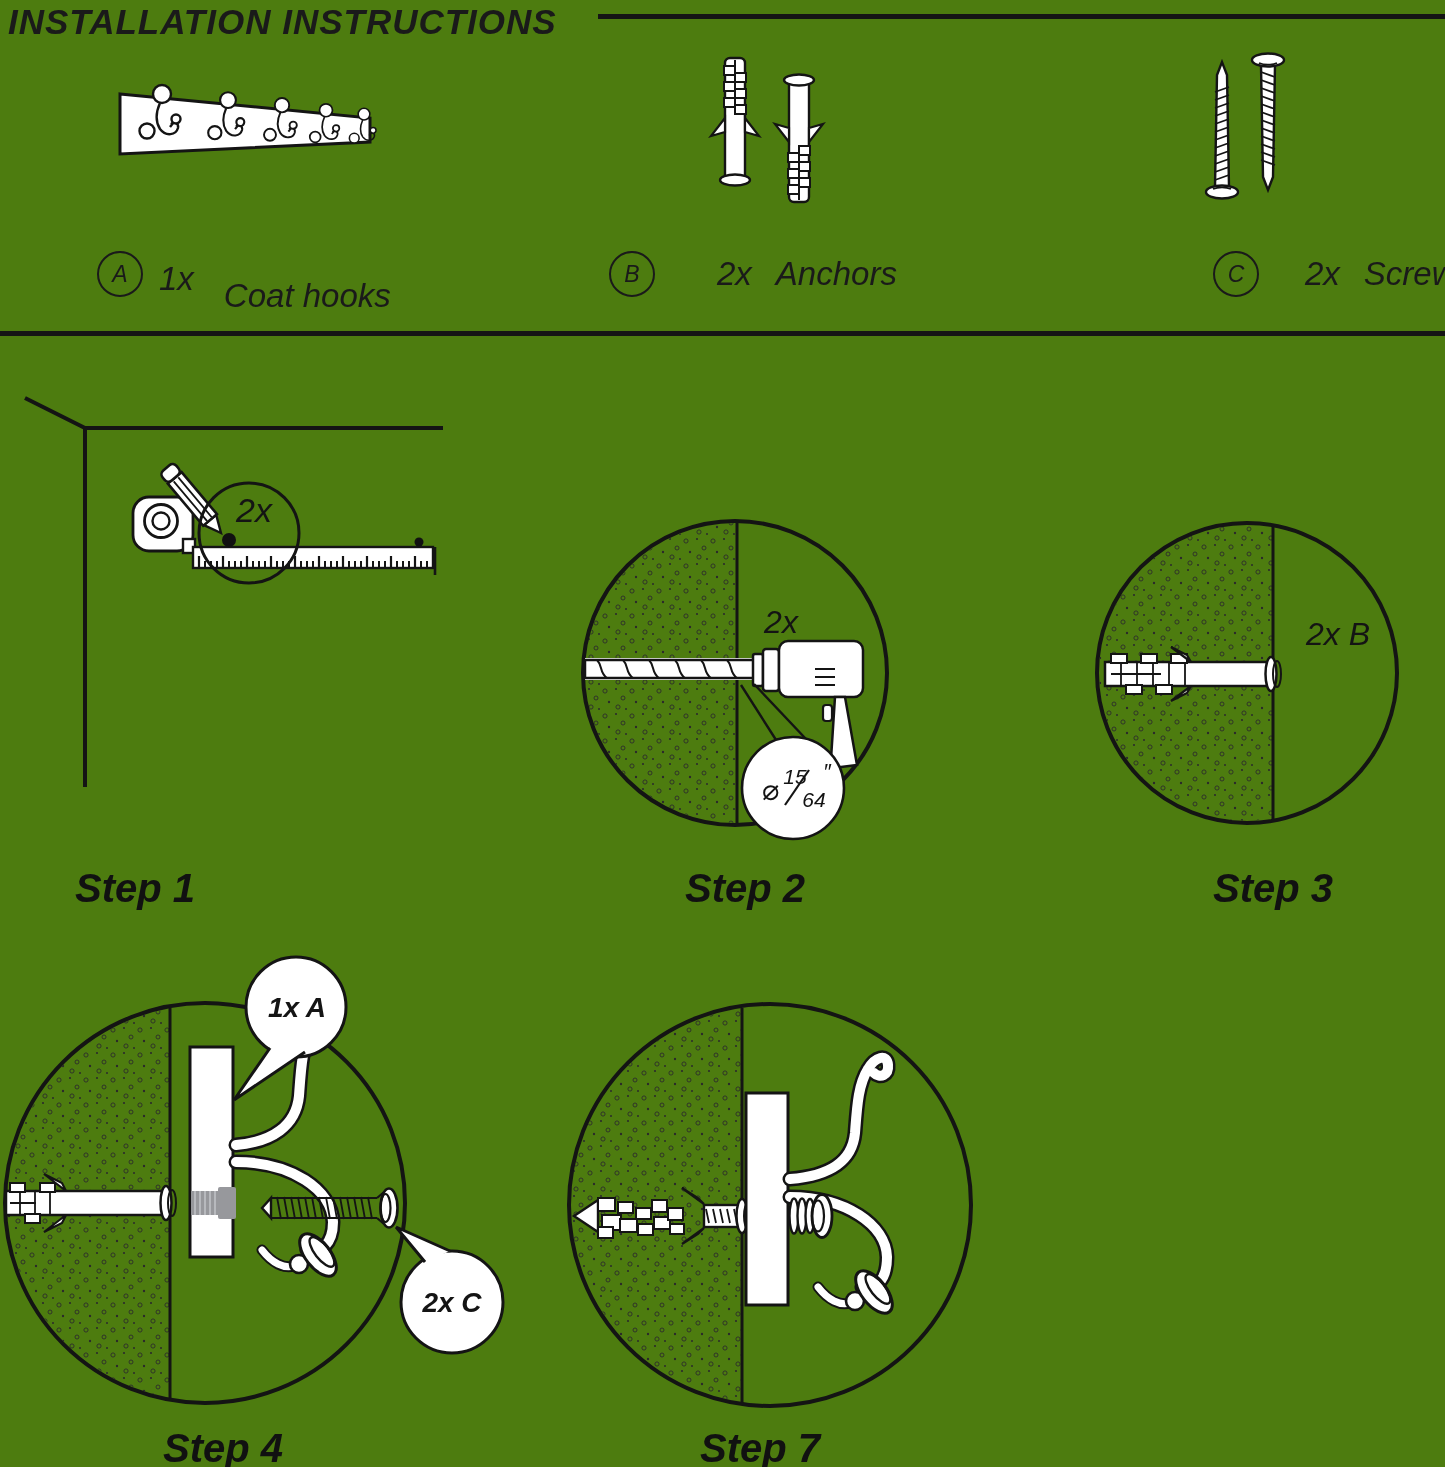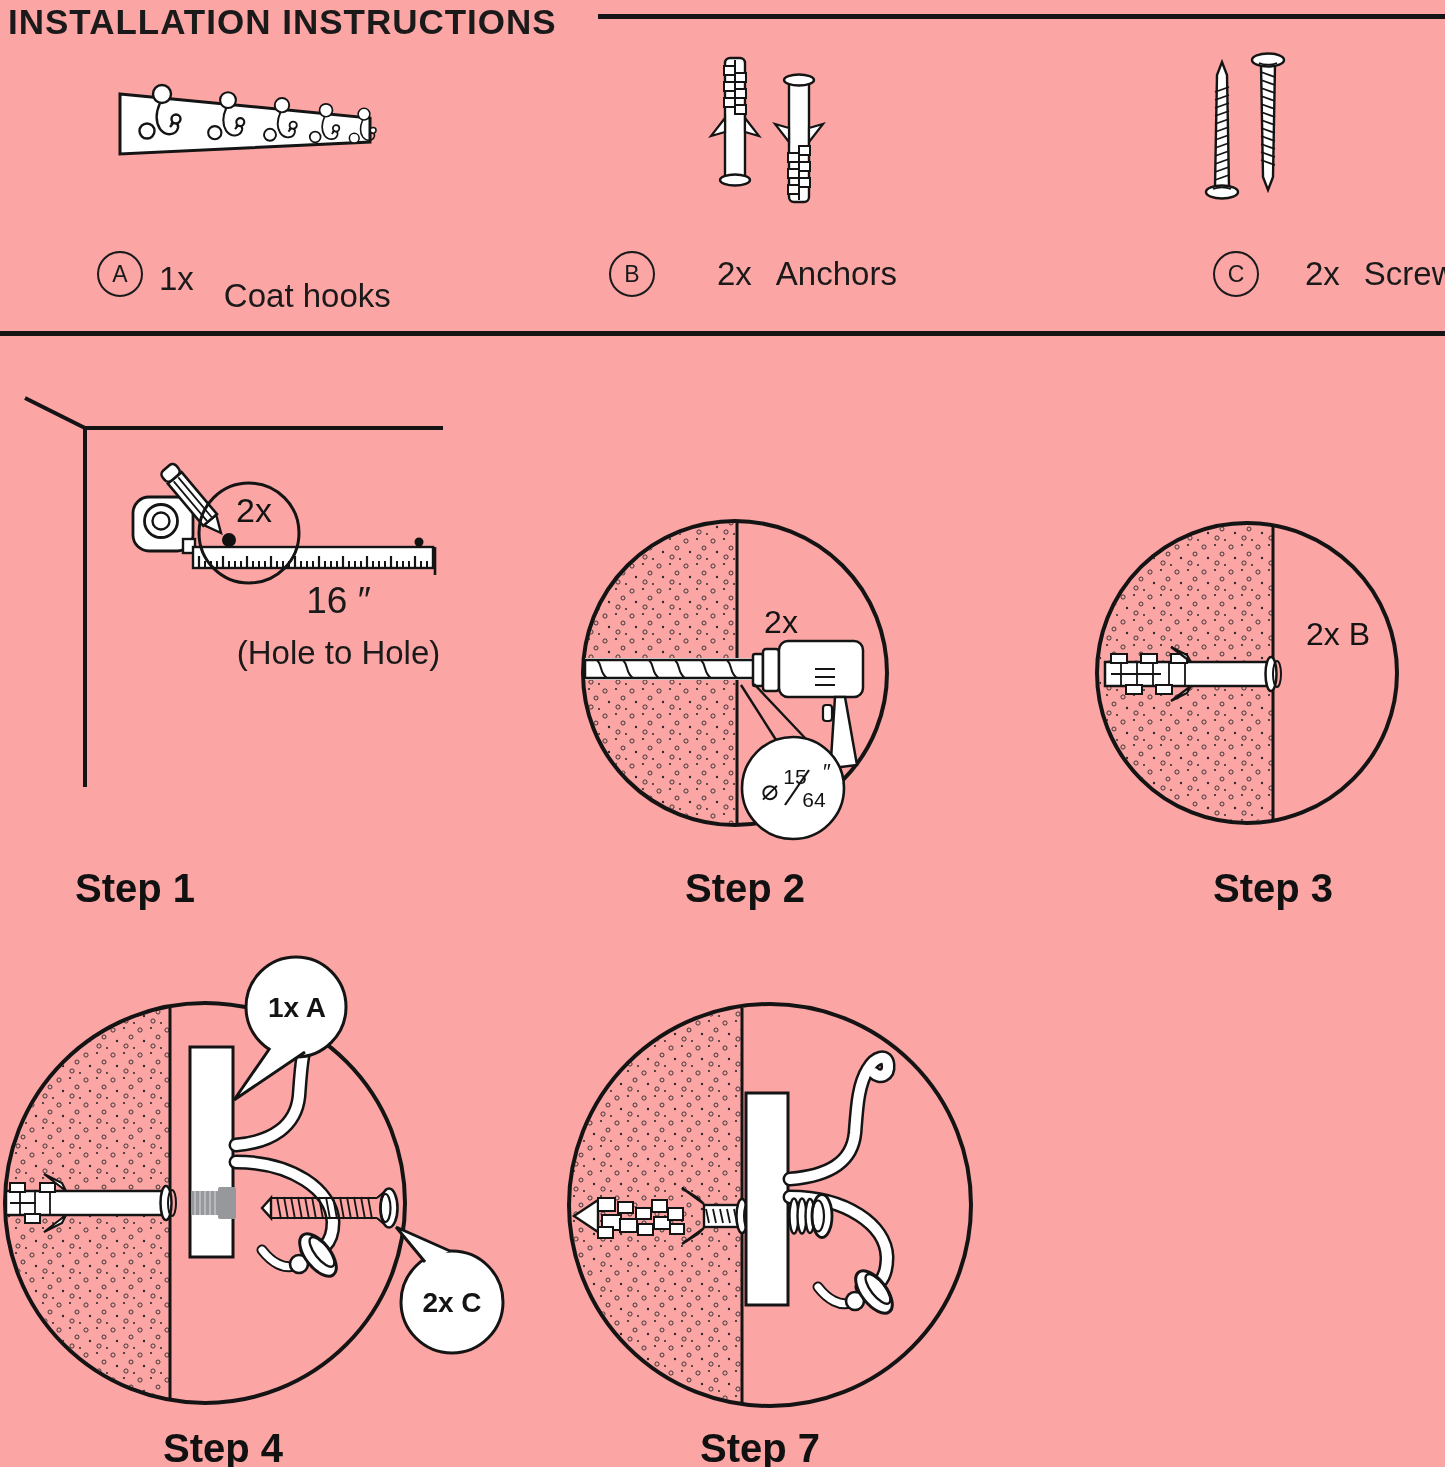--- a/index.html
+++ b/index.html
@@ -1,17 +1,17 @@
 <!DOCTYPE html>
 <html><head>
 <meta charset="utf-8">
 <style>
   html,body{margin:0;padding:0;background:#fff;}
-  .canvas{position:relative;width:1445px;height:1467px;background:#fca5a5;overflow:hidden;
-          font-family:"Liberation Sans","DejaVu Sans",sans-serif;color:#141414;}
+  .canvas{position:relative;width:1445px;height:1467px;background:#4d7c0f;overflow:hidden;
+          font-family:"Liberation Sans","DejaVu Sans",sans-serif;color:#141414;font-style:italic;}
   .abs{position:absolute;}
   .page-title{left:8px;top:2px;font-size:35px;font-weight:600;letter-spacing:1px;color:#1a1a1a;white-space:nowrap;}
   .title-rule{left:598px;top:14px;width:847px;height:5px;background:#151515;}
   .divider{left:0;top:331px;width:1445px;height:5px;background:#151515;}
   .part-label{display:flex;align-items:center;height:46px;font-size:33px;color:#1a1a1a;white-space:nowrap;}
   .badge{width:42px;height:42px;border:2.4px solid #1a1a1a;border-radius:50%;
          display:flex;align-items:center;justify-content:center;font-size:23px;flex:0 0 auto;}
   .part-a .qty{margin-left:16px;margin-top:9px;} .part-a .pname{margin-left:30px;margin-top:44px;}
   .part-b .qty{margin-left:62px;} .part-b .pname{margin-left:24px;}
   .part-c .qty{margin-left:46px;} .part-c .pname{margin-left:24px;}
@@ -129,24 +129,20 @@
     <circle cx="404" cy="157" r="4.5" fill="#111"></circle>
     <g transform="translate(206,148) rotate(-40)">
       <polygon class="wfill" stroke-width="2.4" points="0,0 -8,-17 8,-17"></polygon>
       <rect class="wfill" stroke-width="2.6" x="-9" y="-72" width="18" height="55"></rect>
       <path class="ln" stroke-width="1.8" d="M-3,-18 V-70 M3,-18 V-70"></path>
       <rect class="wfill" stroke-width="2.6" x="-9" y="-85" width="18" height="13" rx="5"></rect>
     </g>
     <circle class="ln" stroke-width="3" cx="234" cy="148" r="50"></circle>
     <text x="239" y="137" font-size="34" text-anchor="middle">2x</text>
   </svg>
-  <div class="abs dim-block" style="left:236px;top:580px">
-    <div class="dim-val">16 ″</div>
-    <div class="dim-note">(Hole to Hole)</div>
-  </div>
 
   <svg class="abs" style="left:573px;top:511px" width="330" height="330" viewBox="0 0 330 330">
     <defs>
         <clipPath id="clip2">
           <circle cx="162" cy="162" r="150"></circle>
         </clipPath>
       </defs>
     <circle class="ln" stroke-width="4" cx="162" cy="162" r="152"></circle>
     <rect x="10" y="10" width="154" height="304" fill="url(#speckle)" clip-path="url(#clip2)"></rect>
     <path class="ln" stroke-width="3" d="M164,12 V314"></path>

